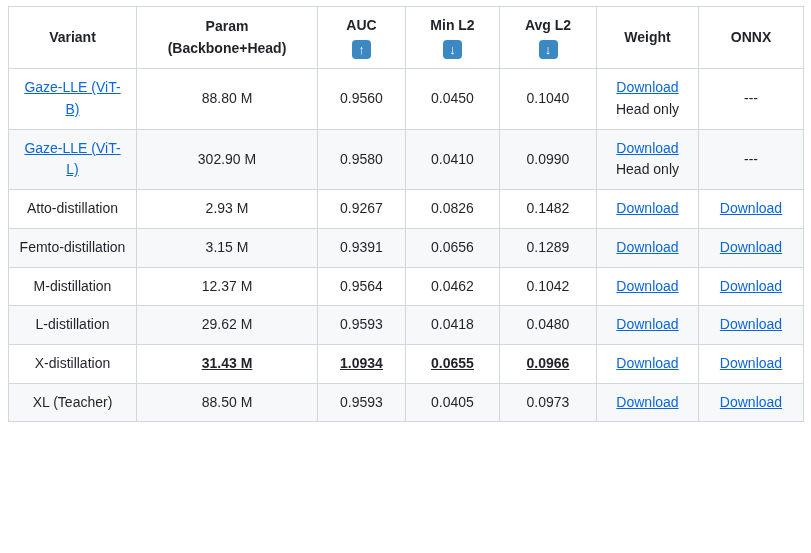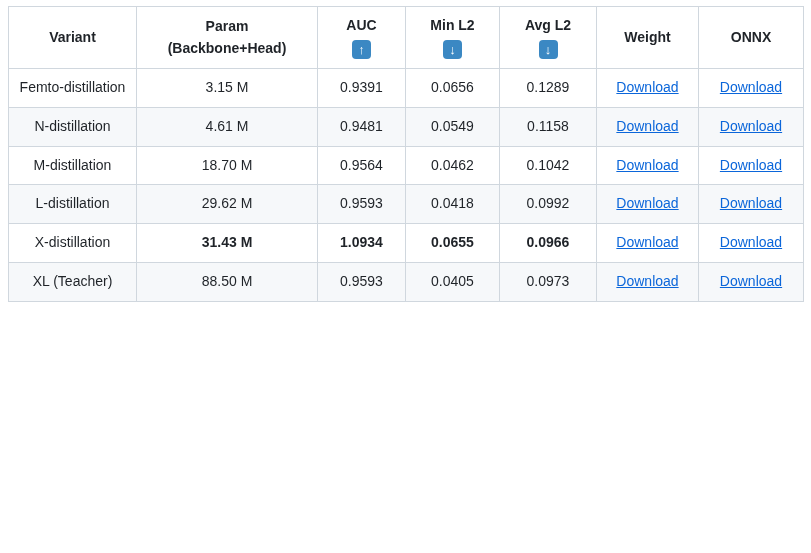--- a/index.html
+++ b/index.html
@@ -24,21 +24,21 @@
     vertical-align: middle;
     padding: 8px 10px;
     line-height: 1.55;
     word-wrap: break-word;
   }
   thead th { font-weight: 700; background: #ffffff; }
   tbody tr:nth-child(even) { background: #f6f8fa; }
   tbody tr:nth-child(odd)  { background: #ffffff; }
 
   a { color: #0b66da; text-decoration: underline; cursor: pointer; }
-  .bold { font-weight: 700; }
+  .bold { font-weight: 700; text-decoration: underline; }
 
   .sort-icon {
     display: inline-flex;
     align-items: center;
     justify-content: center;
     width: 19px;
     height: 19px;
     margin-top: 3px;
     background: #3b88c3;
     border-radius: 4px;
@@ -90,52 +90,70 @@
         <th>
           <span>Weight</span>
         </th>
         <th>
           <span>ONNX</span>
         </th>
       </tr>
     </thead>
     <tbody>
         <tr>
+          <td><a href="#">Gaze-LLE (ViT-B)</a></td>
+          <td><span>88.80 M</span></td>
+          <td><span>0.9560</span></td>
+          <td><span>0.0450</span></td>
+          <td><span>0.1040</span></td>
+          <td><a href="#">Download</a><div class="weight-note">Head only</div></td>
+          <td><span>---</span></td>
+        </tr>
+        <tr>
+          <td><a href="#">Gaze-LLE (ViT-L)</a></td>
+          <td><span>302.90 M</span></td>
+          <td><span>0.9580</span></td>
+          <td><span>0.0410</span></td>
+          <td><span>0.0990</span></td>
+          <td><a href="#">Download</a><div class="weight-note">Head only</div></td>
+          <td><span>---</span></td>
+        </tr>
+        <tr>
+          <td><span>Atto-distillation</span></td>
+          <td><span>2.93 M</span></td>
+          <td><span>0.9267</span></td>
+          <td><span>0.0826</span></td>
+          <td><span>0.1482</span></td>
+          <td><a href="#">Download</a></td>
+          <td><a href="#">Download</a></td>
+        </tr>
+        <tr>
           <td><span>Femto-distillation</span></td>
           <td><span>3.15 M</span></td>
           <td><span>0.9391</span></td>
           <td><span>0.0656</span></td>
           <td><span>0.1289</span></td>
           <td><a href="#">Download</a></td>
           <td><a href="#">Download</a></td>
         </tr>
         <tr>
-          <td><span>N-distillation</span></td>
-          <td><span>4.61 M</span></td>
-          <td><span>0.9481</span></td>
-          <td><span>0.0549</span></td>
-          <td><span>0.1158</span></td>
-          <td><a href="#">Download</a></td>
-          <td><a href="#">Download</a></td>
-        </tr>
-        <tr>
           <td><span>M-distillation</span></td>
-          <td><span>18.70 M</span></td>
+          <td><span>12.37 M</span></td>
           <td><span>0.9564</span></td>
           <td><span>0.0462</span></td>
           <td><span>0.1042</span></td>
           <td><a href="#">Download</a></td>
           <td><a href="#">Download</a></td>
         </tr>
         <tr>
           <td><span>L-distillation</span></td>
           <td><span>29.62 M</span></td>
           <td><span>0.9593</span></td>
           <td><span>0.0418</span></td>
-          <td><span>0.0992</span></td>
+          <td><span>0.0480</span></td>
           <td><a href="#">Download</a></td>
           <td><a href="#">Download</a></td>
         </tr>
         <tr>
           <td><span>X-distillation</span></td>
           <td><span class="bold">31.43 M</span></td>
           <td><span class="bold">1.0934</span></td>
           <td><span class="bold">0.0655</span></td>
           <td><span class="bold">0.0966</span></td>
           <td><a href="#">Download</a></td>

